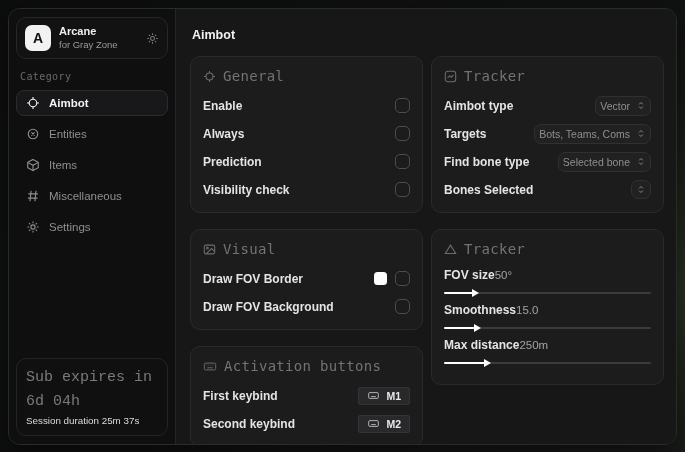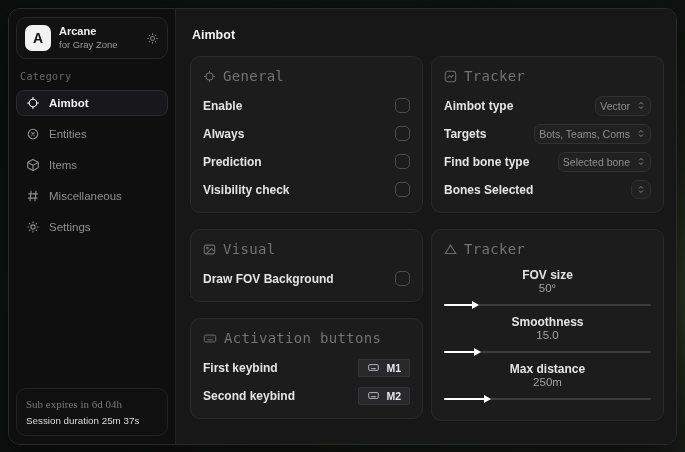--- a/index.html
+++ b/index.html
@@ -43,21 +43,21 @@
     border:1px solid transparent;
   }
   .nav-item.active {
     background:#18181a; border-color:#2c2c2e; color:#f2f2f2; font-weight:bold;
   }
   .nav-item .ni { display:flex; color:inherit; }
   .side-footer {
     margin-top:auto; border:1px solid #242424; border-radius:10px;
     padding:7px 9px; background:#101011; line-height:1.55;
   }
-  .expires { color:#7a7a7a; font-size:11px; font-family:Liberation Serif, serif; }
+  .expires { color:#7a7a7a; font-size:15px; font-family:Liberation Mono, monospace; }
   .session { color:#dcdcdc; font-size:9.8px; }
   
   .main { flex:1; background:#171717; padding:13px 12px 12px 14px; overflow:hidden; }
   .page-title { color:#f2f2f2; font-size:12.5px; font-weight:bold; margin:6px 0 14px 2px; }
   .columns { display:flex; gap:8px; align-items:flex-start; }
   .col { display:flex; flex-direction:column; gap:16px; width:244px; }
   .card {
     background:#1c1c1d; border:1px solid #2a2a2b; border-radius:10px;
     padding:11px 12px 12px 12px; width:100%;
   }
@@ -84,21 +84,21 @@
     color:#8f8f8f; font-size:10.5px; cursor:pointer; white-space:nowrap;
   }
   .select .sel-ic { display:flex; color:#8a8a8a; }
   .keybind {
     display:flex; align-items:center; gap:6px; background:#29292b;
     border:1px solid #343436; border-radius:2px; padding:2px 8px;
     color:#e8e8e8; font-size:10.5px; font-weight:bold; cursor:pointer;
   }
   .keybind .kb-ic { display:flex; color:#cfcfcf; }
   .slider-group { margin-top:9px; }
-  .slider-head { display:flex; justify-content:flex-start; align-items:center;flex-direction:column; }
+  .slider-head { display:flex; justify-content:flex-start; align-items:center; }
   .slider-value { color:#a3a3a3; font-size:11.5px; }
   .slider-track {
     position:relative; height:2px; background:#3b3b3c; border-radius:2px;
     margin:10px 0 8px 0; cursor:pointer;
   }
   .slider-fill {
     position:absolute; left:0; top:0; height:2px; background:#ffffff; border-radius:2px;
   }
   .slider-fill::after {
     content:""; position:absolute; right:-6px; top:-3px;
@@ -222,20 +222,27 @@
             <span class="ci">
               <svg width="13" height="13" viewBox="0 0 16 16" fill="none" stroke="currentColor" stroke-width="1.3">
                   <rect x="1.6" y="2.6" width="12.8" height="10.8" rx="2"></rect>
                   <circle cx="5.4" cy="6.4" r="1.1"></circle>
                   <path d="M14 10.2L10.6 6.8 4.2 13.2"></path>
                 </svg>
             </span>
             <span>Visual</span>
           </div>
           <div class="row">
+            <span class="row-label">Draw FOV Border</span>
+            <span class="row-right">
+              <span class="swatch" style="background:#ffffff"></span>
+              <span class="checkbox"></span>
+            </span>
+          </div>
+          <div class="row">
             <span class="row-label">Draw FOV Background</span>
             <span class="checkbox"></span>
           </div>
         </section>
 
         <section class="card">
           <div class="card-head">
             <span class="ci">
               <svg width="14" height="13" viewBox="0 0 16 16" fill="none" stroke="currentColor" stroke-width="1.2">
                   <rect x="1" y="3.8" width="14" height="8.4" rx="1.6"></rect>

